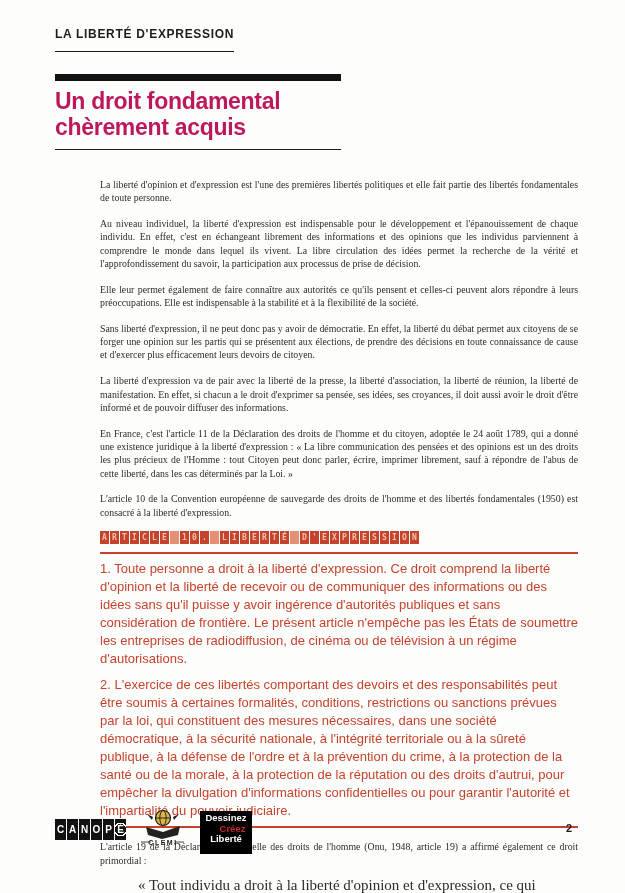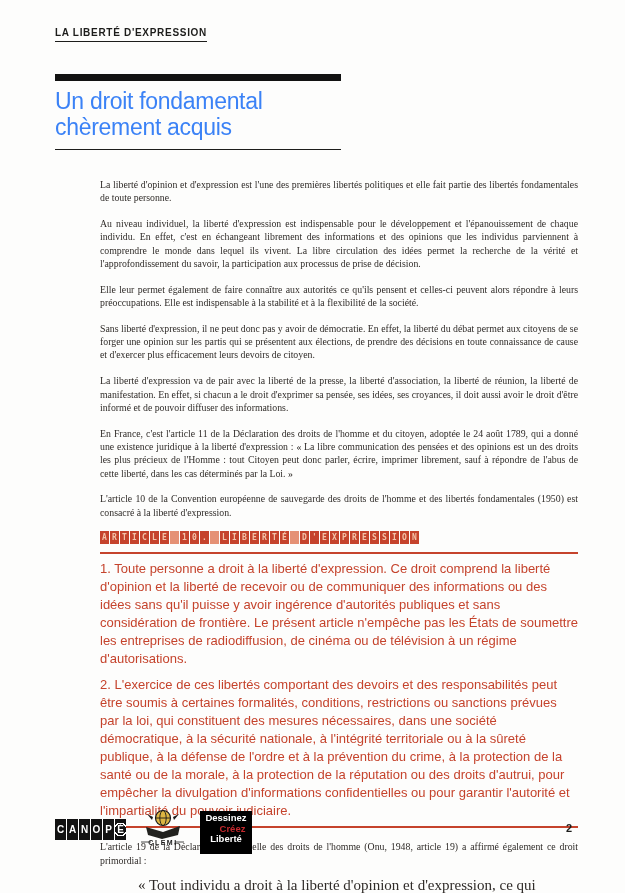--- a/index.html
+++ b/index.html
@@ -5,30 +5,30 @@
   html,body { margin:0; padding:0; background:#e9e9e7; }
   .page {
     position:relative; width:625px; height:893px; margin:0 auto;
     background:#fdfdfc; overflow:hidden;
     font-family:"Liberation Serif", serif; color:#2f2b28;
   }
   
   .kicker {
     position:absolute; left:55px; top:27px;
     font-family:"Liberation Sans", sans-serif; font-weight:bold;
-    font-size:10px; letter-spacing:0.7px; color:#1d1d1b;
-    border-bottom:1.5px solid #1d1d1b; padding-bottom:3px;
+    font-size:12px; letter-spacing:0.7px; color:#1d1d1b;
+    border-bottom:1.5px solid #1d1d1b; padding-bottom:10px;
   }
   
   .title-block { position:absolute; left:55px; top:74px; width:286px; }
   .title-bar { height:7px; background:#121212; }
   h1.title {
     margin:7px 0 9px 0;
-    font-family:"Liberation Sans", sans-serif; font-weight:normal;
-    font-size:23px; line-height:26px; letter-spacing:-0.3px; color:#3b82f6;
+    font-family:"Liberation Sans", sans-serif; font-weight:bold;
+    font-size:23px; line-height:26px; letter-spacing:-0.3px; color:#be185d;
   }
   .title-rule { border-top:1.5px solid #1d1d1b; }
   
   .content { position:absolute; left:100px; top:178px; width:478px; }
   p.body {
     margin:0 0 12.5px 0; font-size:9.8px; line-height:13.3px;
     text-align:justify; color:#2f2b28;
   }
   p.body:last-of-type { margin-bottom:12px; }
   

